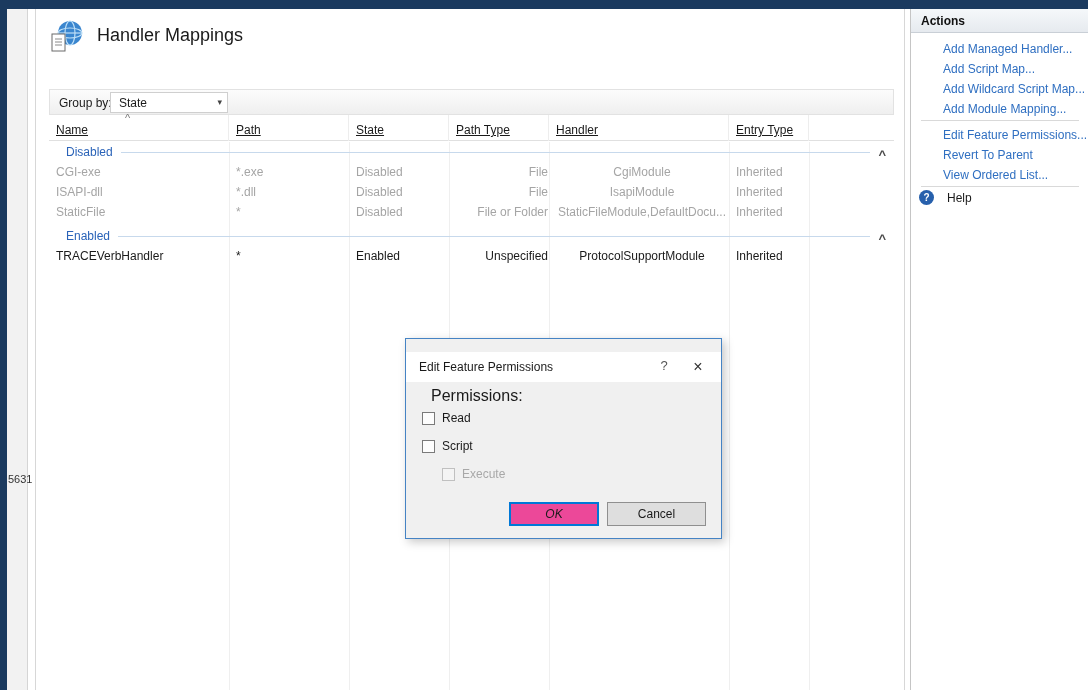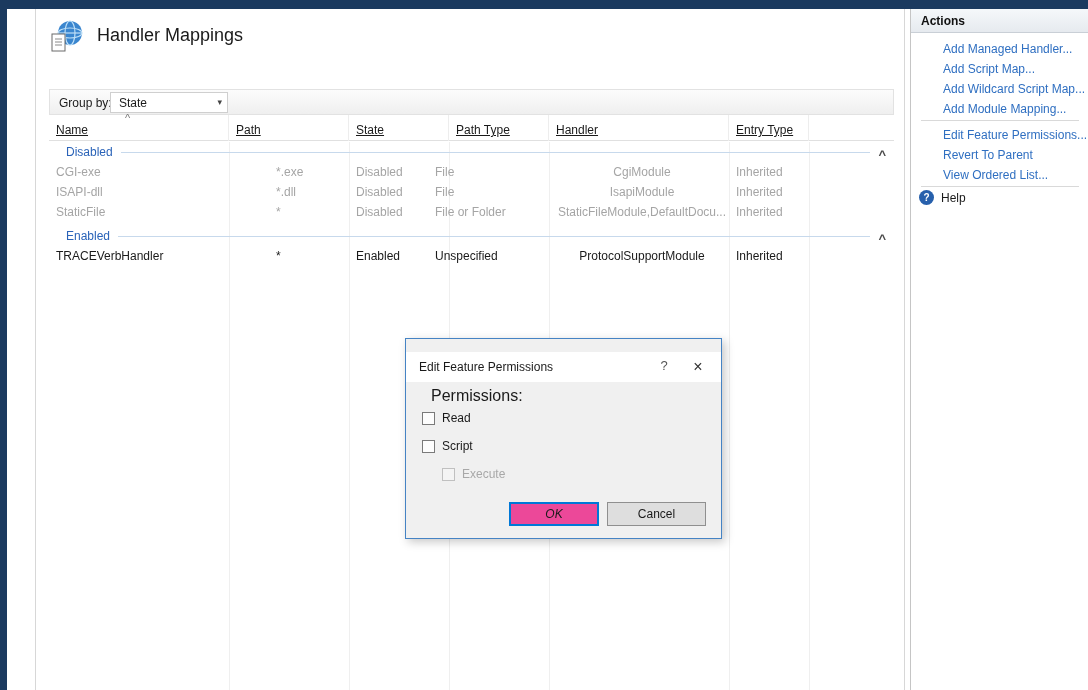--- a/index.html
+++ b/index.html
@@ -33,23 +33,23 @@
   .colsep { position:absolute; top:133px; width:1px; height:548px; background:#efefef; }
 
   .grouprow { position:absolute; left:13px; width:845px; height:20px; display:flex; align-items:center; gap:8px; padding-left:17px; padding-right:8px; }
   .glabel { color:#2a63b8; font-size:12px; white-space:nowrap; }
   .gline { flex:1; height:1px; background:#c7d9ec; }
   .gchev { color:#4a4a4a; font-size:13px; font-weight:bold; line-height:10px; transform:translateY(3px); }
 
   .listrow { position:absolute; left:13px; width:845px; height:20px; font-size:12px; }
   .listrow span { position:absolute; top:3px; white-space:nowrap; overflow:hidden; }
   .c-name    { left:7px;   width:172px; }
-  .c-path    { left:187px; width:112px;margin-left:40px; }
+  .c-path    { left:187px; width:112px; }
   .c-state   { left:307px; width:92px; }
-  .c-ptype   { left:386px; width:92px; }
+  .c-ptype   { left:407px; width:92px;text-align:right; }
   .c-handler { left:507px; width:172px;text-align:center; }
   .c-entry   { left:687px; width:75px; }
   .dim    { color:#a5a5a5; }
   .normal { color:#1a1a1a; }
 
   
   #dialog { position:absolute; left:405px; top:338px; width:317px; height:201px; background:#f0f0f0; border:1px solid #4583c4; box-shadow:3px 3px 9px rgba(0,0,0,0.22); z-index:10; }
   #dlg-titlebar { position:absolute; left:0; top:13px; width:100%; height:30px; background:#ffffff; }
   #dlg-title { position:absolute; left:13px; top:8px; font-size:12px; color:#1a1a1a; }
   #dlg-help  { position:absolute; right:46px; top:6px; width:22px; height:18px; text-align:center; font-size:13px; color:#555; cursor:default; }
@@ -63,30 +63,33 @@
   #btn-ok { position:absolute; left:103px; top:163px; width:90px; height:24px; background:#ec4899; border:2px solid #0078d7; font-family:inherit; font-size:12px; color:#1a1a1a;font-style:italic; }
   #btn-cancel { position:absolute; left:201px; top:163px; width:99px; height:24px; background:#dedede; border:1px solid #8f8f8f; font-family:inherit; font-size:12px; color:#1a1a1a; }
 
   
   #actions { position:absolute; left:910px; top:9px; width:178px; height:681px; background:#fff; border-left:1px solid #c5c5c5; }
   #actions-header { position:absolute; left:0; top:0; width:100%; height:24px; background:linear-gradient(#f5f8fa,#e6eaef); border-bottom:1px solid #c9cfd6; font-size:12px; font-weight:bold; color:#111; padding:5px 0 12px 10px; }
   .alink { position:absolute; left:32px; height:18px; line-height:18px; font-size:12px; color:#2f6fc1; white-space:nowrap; text-decoration:none; cursor:pointer; }
   .asep { position:absolute; left:10px; width:158px; height:1px; background:#d9d9d9; }
   #help-row { position:absolute; left:8px; top:181px; display:flex; align-items:center; gap:7px; cursor:pointer; }
   #help-badge { width:15px; height:15px; border-radius:50%; background:#2760ac; color:#fff; font-size:10px; font-weight:bold; text-align:center; line-height:15px; display:inline-block; }
-  #help-text { font-size:12px; color:#1b1b1b; }
+  #help-text { font-size:12px; color:#1b1b1b;margin-left:6px; }
 </style>
 </head>
 <body>
 
 <div id="screen">
 
   <div id="topbar"></div>
   <div id="leftstrip"></div>
 
+  <div id="sliver">
+    <span id="sliver-text">5631</span>
+  </div>
 
   <div id="main">
 
     <span id="feature-icon">
       <svg width="36" height="36" viewBox="0 0 36 36">
         <circle cx="21" cy="15" r="12" fill="#3a86cf"></circle>
         <ellipse cx="21" cy="15" rx="12" ry="5" fill="none" stroke="#bfe0f7" stroke-width="1.2"></ellipse>
         <ellipse cx="21" cy="15" rx="5" ry="12" fill="none" stroke="#bfe0f7" stroke-width="1.2"></ellipse>
         <line x1="9" y1="15" x2="33" y2="15" stroke="#bfe0f7" stroke-width="1.2"></line>
         <rect x="3" y="16" width="13" height="17" fill="#ffffff" stroke="#6a6a6a"></rect>

